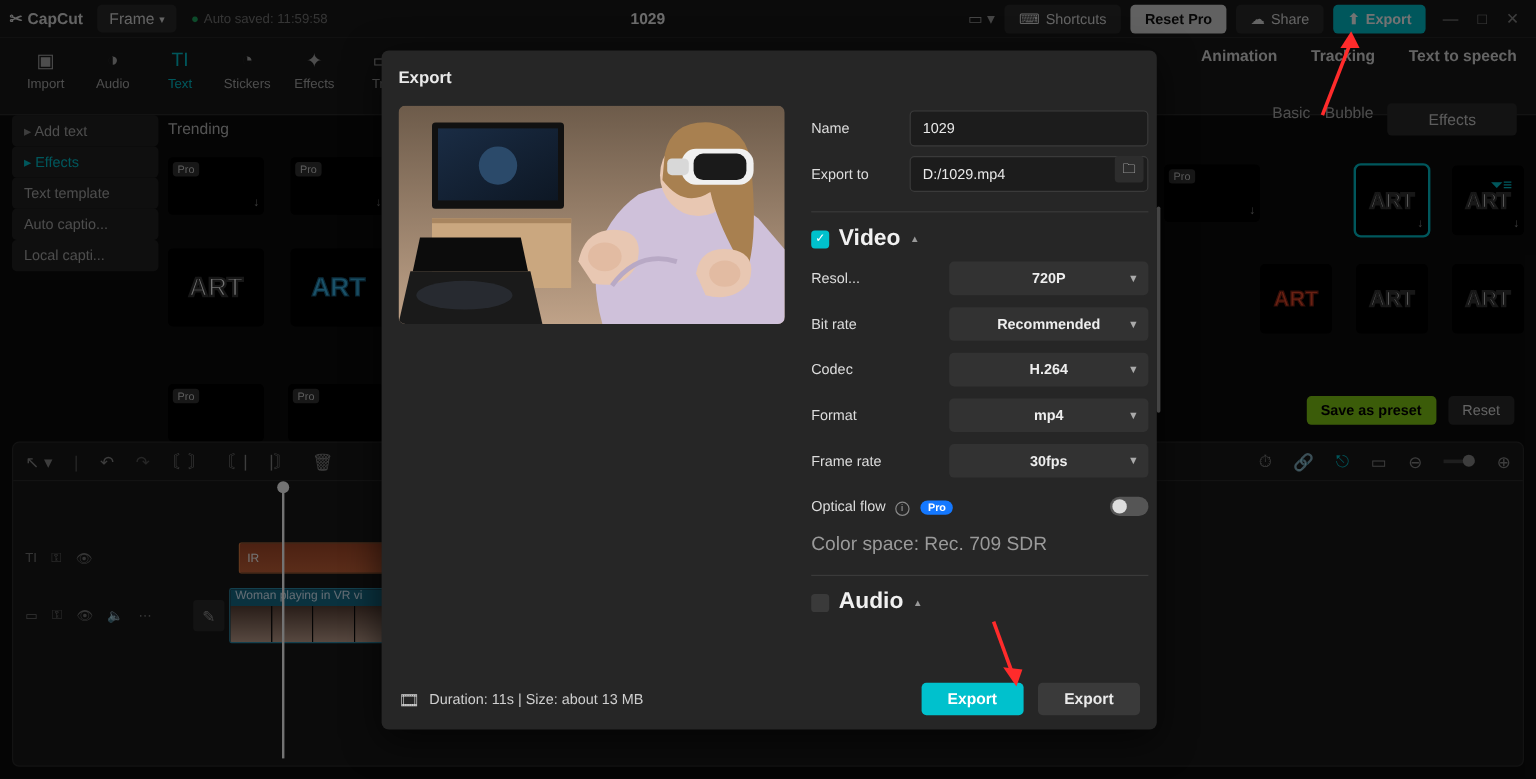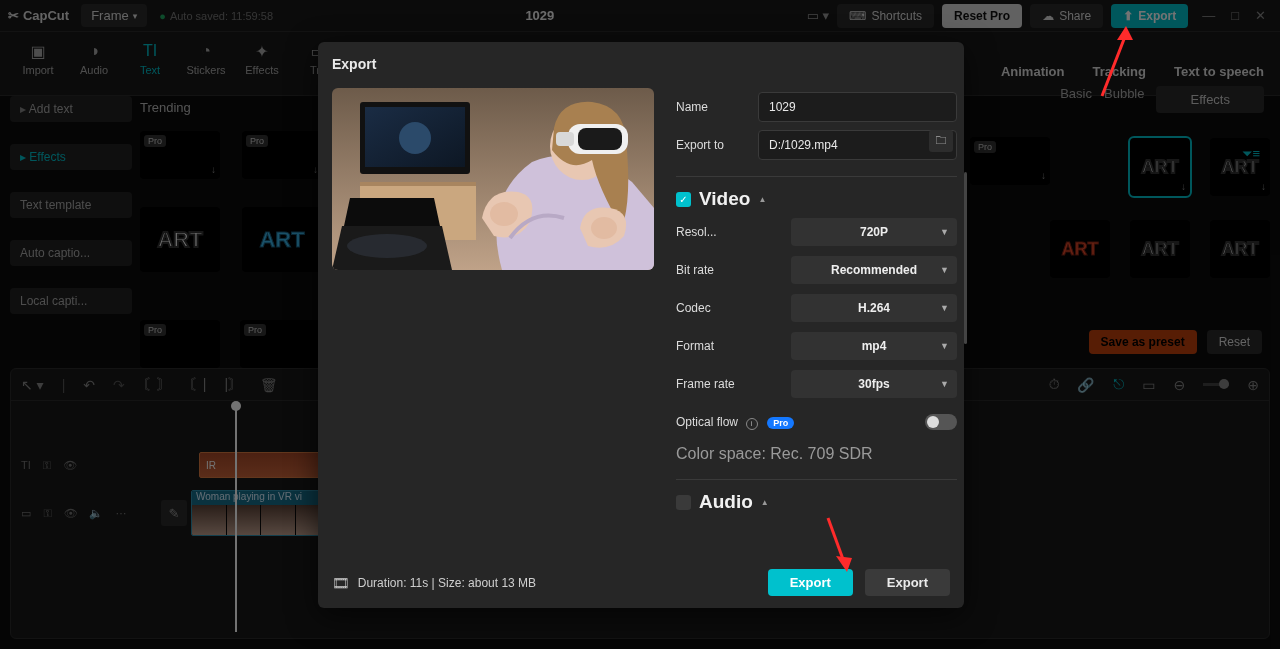--- a/index.html
+++ b/index.html
@@ -44,33 +44,33 @@
   }
   .top-tab {
     width: 56px; display: flex; flex-direction: column; align-items: center;
     gap: 4px; color: #aaa; font-size: 11px; padding: 4px 0;
   }
   .top-tab.active { color: #00C1CD; }
   .top-tab .ticon { font-size: 16px; height: 18px; display:flex; align-items:center;}
 
   
   .right-tabs {
-    position: absolute; right: 16px; top: 56px; height: 30px;
+    position: absolute; right: 16px; top: 31px; height: 30px;
     display: flex; align-items: center; gap: 28px; color: #ddd;
     font-size: 13px; font-weight: 600;
   }
 
   
   .right-sub { position: absolute; right: 16px; top: 86px; display:flex; gap: 12px; align-items:flex-start;}
   .right-sub .effects-pill { background:#2a2a2a; padding:6px 34px; border-radius:4px; }
 
   
   .left-panel {
     position: absolute; left: 10px; top: 96px; width: 122px;
-    display: flex; flex-direction: column; gap: 22px;
+    display: flex; flex-direction: column; gap: 0;
   }
   .left-item {
     background: #232323; color: #aaa; font-size: 12px;
     padding: 6px 10px; border-radius: 4px;
     white-space: nowrap; overflow: hidden; text-overflow: ellipsis;
   }
   .left-item.active { color: #00C1CD; }
 
   
   .asset-area {
@@ -80,21 +80,21 @@
   .trending { font-size: 13px; margin-bottom: 16px; }
   .asset-grid { display:flex; gap: 22px; flex-wrap:wrap; }
   .asset { width: 80px; height: 65px; background:#000; border-radius:4px; position:relative; display:flex; align-items:center; justify-content:center; }
   .asset.short { height: 48px; }
   .pro-badge { position: absolute; top: 4px; left: 4px; background:#333; color:#ccc; font-size:9px; padding:1px 4px; border-radius:3px; }
   .dl-icon { position:absolute; right:4px; bottom:4px; color:#888; font-size:10px;}
   .art-label { font-weight:900; font-size:22px; color:#fff; -webkit-text-stroke: 2px #333; }
   .asset.selected { outline: 2px solid #00C1CD; }
 
   .save-preset-row { position:absolute; right: 18px; top: 330px; display:flex; gap: 10px; }
-  .save-preset { background:#c2410c; color:#000; padding:5px 12px; border-radius:4px; font-weight:600; font-size:12px;}
+  .save-preset { background:#84cc16; color:#000; padding:5px 12px; border-radius:4px; font-weight:600; font-size:12px;}
   .reset-btn { background:#2a2a2a; color:#ddd; padding:5px 12px; border-radius:4px; font-size:12px;}
 
   
   .timeline-area {
     position:absolute; left:10px; right:10px; top: 368px; bottom:10px;
     background:#1a1a1a; border-radius:6px; border:1px solid #2a2a2a;
   }
   .tl-toolbar { height: 32px; display:flex; align-items:center; padding: 0 10px; gap: 18px; color:#888; border-bottom:1px solid #2a2a2a;}
   .tl-tool { font-size:14px; }
   .tl-spacer { flex:1;}

